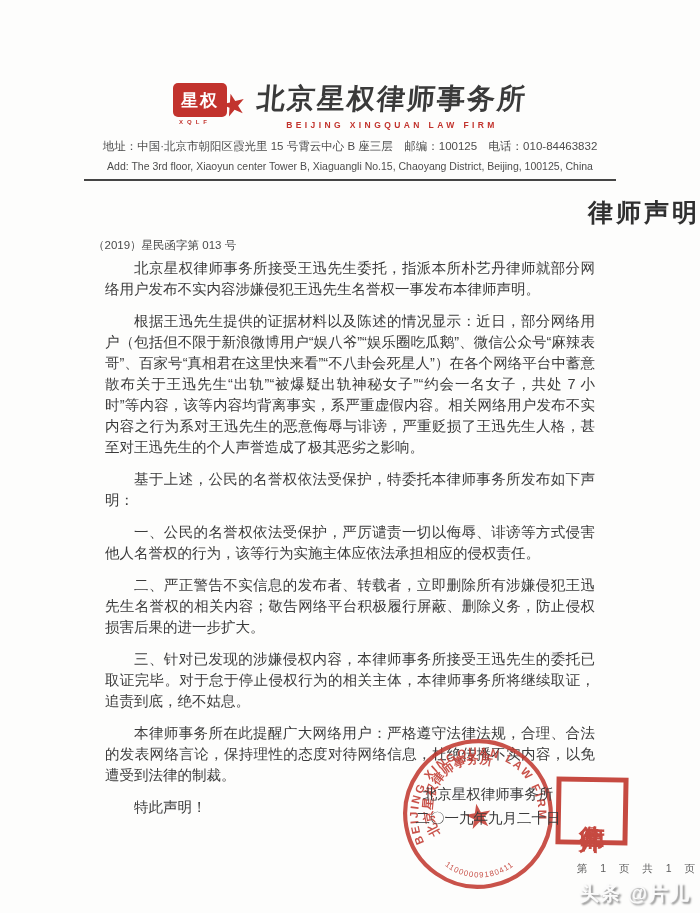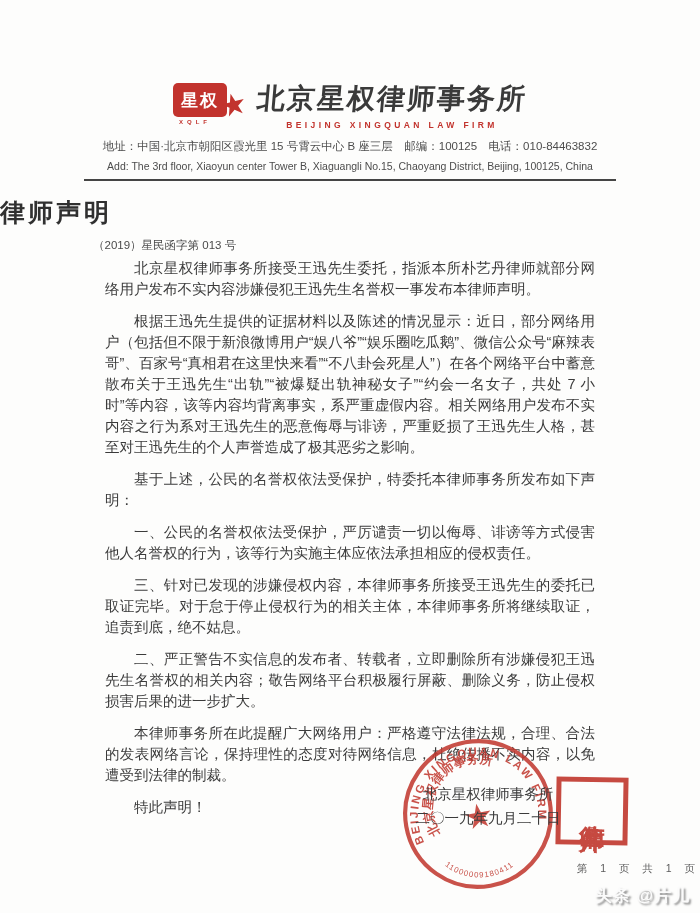--- a/index.html
+++ b/index.html
@@ -15,40 +15,40 @@
   .logo-star{position:absolute;right:-4px;top:10px;color:#c2332d;font-size:30px;line-height:1;transform:rotate(-14deg);}
   .logo-sub{position:absolute;left:6px;top:39px;color:#c2332d;font-size:6px;letter-spacing:4px;font-weight:bold;}
   .firm-block{text-align:center;}
   .firm-cn{font-family:"DejaVu Serif","Liberation Serif",serif;font-size:28px;font-weight:bold;color:#3a3a3a;
            letter-spacing:2px;transform:skewX(-5deg);}
   .firm-en{color:#c2332d;font-size:8.5px;font-weight:bold;letter-spacing:3.4px;margin-top:2px;}
   .addr-cn{margin-top:9px;font-size:11.5px;color:#4c4c4c;}
   .addr-en{margin-top:6px;font-size:10.5px;color:#4c4c4c;}
   .rule{width:532px;margin:7px auto 0;border:none;border-top:2px solid #454545;}
   
-  .title{margin:15px 0 0;text-align:left;font-size:25px;letter-spacing:3px;color:#303030;
+  .title{margin:15px 0 0;text-align:right;font-size:25px;letter-spacing:3px;color:#303030;
          font-weight:bold;font-family:"Liberation Sans","DejaVu Sans",sans-serif;}
   .doc-no{width:514px;margin:9px auto 0;text-align:left;font-size:11.5px;color:#4a4a4a;}
   
   .body-text{width:514px;margin:5px auto 0;font-size:14.5px;line-height:21px;text-align:justify;color:#3b3b3b;}
   .body-text p{margin:0 12px 11px;text-indent:2em;}
   
   .sig{position:absolute;left:404px;top:782px;width:168px;text-align:center;font-size:14.5px;
        line-height:24px;color:#3b3b3b;z-index:3;}
   .round-seal{position:absolute;left:400px;top:736px;width:156px;height:156px;z-index:2;opacity:.88;}
   .square-seal{position:absolute;left:556px;top:777px;width:62px;height:58px;border:5px solid #c23b32;
                display:flex;justify-content:center;align-items:center;z-index:2;opacity:.92;transform:rotate(1deg);}
   .square-inner{writing-mode:vertical-rl;font-family:"DejaVu Serif","Liberation Serif",serif;
                 font-weight:bold;color:#c23b32;line-height:1.05;}
   .seal-col-right{font-size:26px;letter-spacing:2px;}
   .seal-col-left{font-size:13.5px;letter-spacing:1px;}
   
   .footer{position:absolute;left:0;top:862px;width:100%;text-align:right;font-size:10.5px;
           letter-spacing:5px;color:#5b5b5b;}
-  .watermark{position:absolute;right:10px;bottom:6px;font-size:17px;font-weight:bold;color:#fbfbfb;
+  .watermark{position:absolute;right:10px;bottom:6px;font-size:20px;font-weight:bold;color:#fbfbfb;
              text-shadow:2px 2px 2px #8f8f8f;letter-spacing:1px;z-index:4;}
 </style>
 </head>
 <body>
 
 <div class="page">
 
   <header class="header">
     <div class="logo-row">
       <div class="logo-mark">
@@ -69,22 +69,22 @@
   </header>
 
   <h1 class="title">律师声明</h1>
   <div class="doc-no">（2019）星民函字第 013 号</div>
 
   <main class="body-text">
     <p>北京星权律师事务所接受王迅先生委托，指派本所朴艺丹律师就部分网络用户发布不实内容涉嫌侵犯王迅先生名誉权一事发布本律师声明。</p>
     <p>根据王迅先生提供的证据材料以及陈述的情况显示：近日，部分网络用户（包括但不限于新浪微博用户“娱八爷”“娱乐圈吃瓜鹅”、微信公众号“麻辣表哥”、百家号“真相君在这里快来看”“不八卦会死星人”）在各个网络平台中蓄意散布关于王迅先生“出轨”“被爆疑出轨神秘女子”“约会一名女子，共处 7 小时”等内容，该等内容均背离事实，系严重虚假内容。相关网络用户发布不实内容之行为系对王迅先生的恶意侮辱与诽谤，严重贬损了王迅先生人格，甚至对王迅先生的个人声誉造成了极其恶劣之影响。</p>
     <p>基于上述，公民的名誉权依法受保护，特委托本律师事务所发布如下声明：</p>
     <p>一、公民的名誉权依法受保护，严厉谴责一切以侮辱、诽谤等方式侵害他人名誉权的行为，该等行为实施主体应依法承担相应的侵权责任。</p>
+    <p>二、严正警告不实信息的发布者、转载者，立即删除所有涉嫌侵犯王迅先生名誉权的相关内容；敬告网络平台积极履行屏蔽、删除义务，防止侵权损害后果的进一步扩大。</p>
     <p>三、针对已发现的涉嫌侵权内容，本律师事务所接受王迅先生的委托已取证完毕。对于怠于停止侵权行为的相关主体，本律师事务所将继续取证，追责到底，绝不姑息。</p>
-    <p>二、严正警告不实信息的发布者、转载者，立即删除所有涉嫌侵犯王迅先生名誉权的相关内容；敬告网络平台积极履行屏蔽、删除义务，防止侵权损害后果的进一步扩大。</p>
     <p>本律师事务所在此提醒广大网络用户：严格遵守法律法规，合理、合法的发表网络言论，保持理性的态度对待网络信息，杜绝传播不实内容，以免遭受到法律的制裁。</p>
     <p>特此声明！</p>
   </main>
 
   <div class="sig">
     <div>北京星权律师事务所</div>
     <div>二〇一九年九月二十日</div>
   </div>
 
   <svg class="round-seal" viewBox="0 0 150 150">

